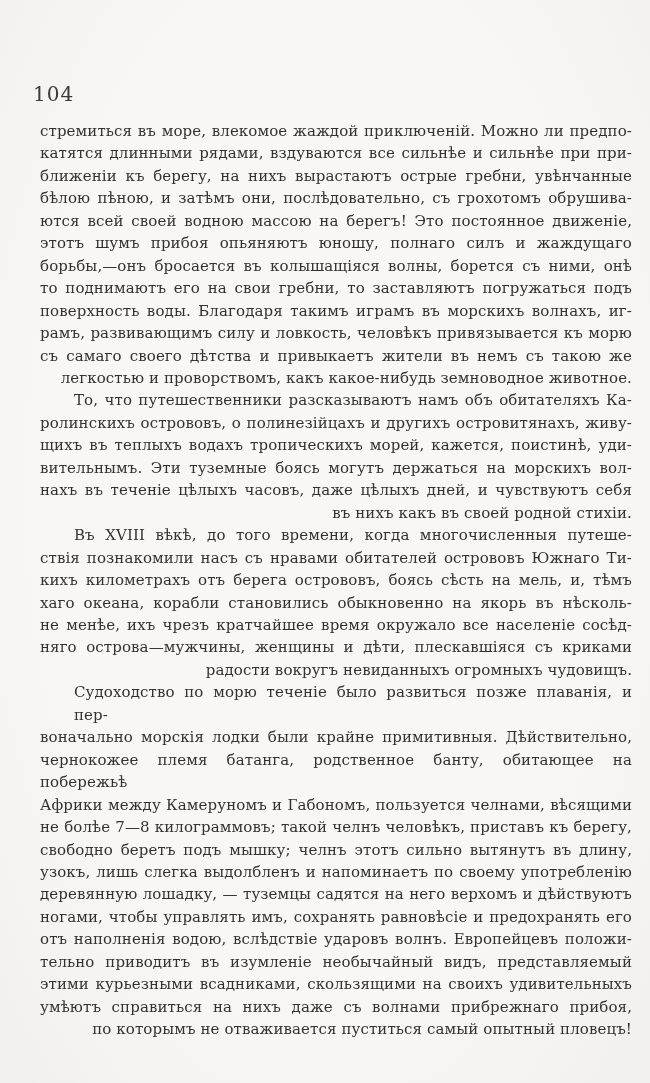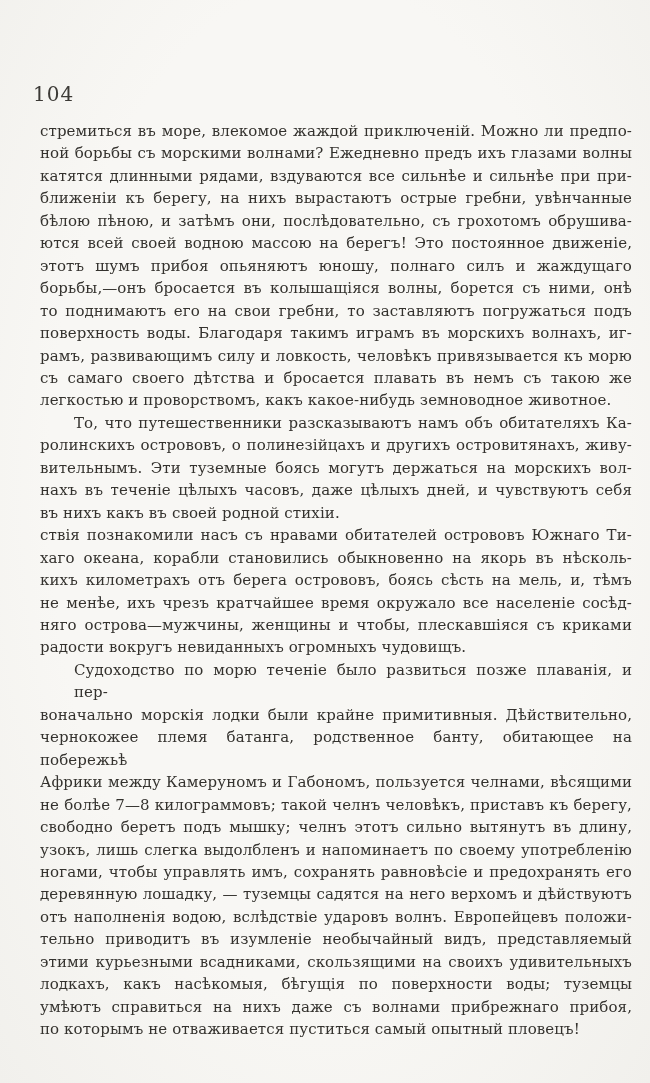--- a/index.html
+++ b/index.html
@@ -48,74 +48,74 @@
   .par { margin: 0; }
   .line {
     font-size: 15px;
     line-height: 22.45px;
     text-align: justify;
     text-align-last: justify;
     white-space: normal;
     letter-spacing: 0.1px;
   }
   .line.last {
-    text-align: left;
+    text-align: right;
     text-align-last: auto;
   }
   .line.first-indent {
     padding-left: 34px;
   }
 </style>
 </head>
 <body>
 
 <div class="page">
   <div class="page-number">104</div>
   <div class="body-text">
       <div class="par">
         <div class="line">стремиться въ море, влекомое жаждой приключеній. Можно ли предпо-</div>
-        <div class="line">ной борьбы съ морскими волнами? Ежедневно предъ ихъ глазами волны</div>
         <div class="line">катятся длинными рядами, вздуваются все сильнѣе и сильнѣе при при-</div>
         <div class="line">ближеніи къ берегу, на нихъ вырастаютъ острые гребни, увѣнчанные</div>
         <div class="line">бѣлою пѣною, и затѣмъ они, послѣдовательно, съ грохотомъ обрушива-</div>
         <div class="line">ются всей своей водною массою на берегъ! Это постоянное движеніе,</div>
         <div class="line">этотъ шумъ прибоя опьяняютъ юношу, полнаго силъ и жаждущаго</div>
         <div class="line">борьбы,—онъ бросается въ колышащіяся волны, борется съ ними, онѣ</div>
         <div class="line">то поднимаютъ его на свои гребни, то заставляютъ погружаться подъ</div>
         <div class="line">поверхность воды. Благодаря такимъ играмъ въ морскихъ волнахъ, иг-</div>
         <div class="line">рамъ, развивающимъ силу и ловкость, человѣкъ привязывается къ морю</div>
-        <div class="line">съ самаго своего дѣтства и бросается плавать въ немъ съ такою же</div>
+        <div class="line">съ самаго своего дѣтства и привыкаетъ жители въ немъ съ такою же</div>
         <div class="line last">легкостью и проворствомъ, какъ какое-нибудь земноводное животное.</div>
       </div>
       <div class="par">
         <div class="line first-indent">То, что путешественники разсказываютъ намъ объ обитателяхъ Ка-</div>
         <div class="line">ролинскихъ острововъ, о полинезійцахъ и другихъ островитянахъ, живу-</div>
+        <div class="line">щихъ въ теплыхъ водахъ тропическихъ морей, кажется, поистинѣ, уди-</div>
         <div class="line">вительнымъ. Эти туземные боясь могутъ держаться на морскихъ вол-</div>
         <div class="line">нахъ въ теченіе цѣлыхъ часовъ, даже цѣлыхъ дней, и чувствуютъ себя</div>
         <div class="line last">въ нихъ какъ въ своей родной стихіи.</div>
       </div>
       <div class="par">
+        <div class="line first-indent">Въ XVIII вѣкѣ, до того времени, когда многочисленныя путеше-</div>
         <div class="line">ствія познакомили насъ съ нравами обитателей острововъ Южнаго Ти-</div>
+        <div class="line">кихъ километрахъ отъ берега острововъ, боясь сѣсть на мель, и, тѣмъ</div>
         <div class="line">хаго океана, корабли становились обыкновенно на якорь въ нѣсколь-</div>
-        <div class="line">кихъ километрахъ отъ берега острововъ, боясь сѣсть на мель, и, тѣмъ</div>
         <div class="line">не менѣе, ихъ чрезъ кратчайшее время окружало все населеніе сосѣд-</div>
-        <div class="line">няго острова—мужчины, женщины и чтобы, плескавшіяся съ криками</div>
+        <div class="line">няго острова—мужчины, женщины и дѣти, плескавшіяся съ криками</div>
         <div class="line last">радости вокругъ невиданныхъ огромныхъ чудовищъ.</div>
       </div>
       <div class="par">
         <div class="line first-indent">Судоходство по морю теченіе было развиться позже плаванія, и пер-</div>
         <div class="line">воначально морскія лодки были крайне примитивныя. Дѣйствительно,</div>
         <div class="line">чернокожее племя батанга, родственное банту, обитающее на побережьѣ</div>
         <div class="line">Африки между Камеруномъ и Габономъ, пользуется челнами, вѣсящими</div>
         <div class="line">не болѣе 7—8 килограммовъ; такой челнъ человѣкъ, приставъ къ берегу,</div>
         <div class="line">свободно беретъ подъ мышку; челнъ этотъ сильно вытянутъ въ длину,</div>
         <div class="line">узокъ, лишь слегка выдолбленъ и напоминаетъ по своему употребленію</div>
+        <div class="line">деревянную лошадку, — туземцы садятся на него верхомъ и дѣйствуютъ</div>
         <div class="line">ногами, чтобы управлять имъ, сохранять равновѣсіе и предохранять его</div>
-        <div class="line">деревянную лошадку, — туземцы садятся на него верхомъ и дѣйствуютъ</div>
         <div class="line">отъ наполненія водою, вслѣдствіе ударовъ волнъ. Европейцевъ положи-</div>
         <div class="line">тельно приводитъ въ изумленіе необычайный видъ, представляемый</div>
         <div class="line">этими курьезными всадниками, скользящими на своихъ удивительныхъ</div>
-        <div class="line">лодкахъ, какъ насѣкомыя, бѣгущія по поверхности воды; туземцы</div>
         <div class="line">умѣютъ справиться на нихъ даже съ волнами прибрежнаго прибоя,</div>
         <div class="line last">по которымъ не отваживается пуститься самый опытный пловецъ!</div>
       </div>
     </div>
 </div>
 
 </body></html>

